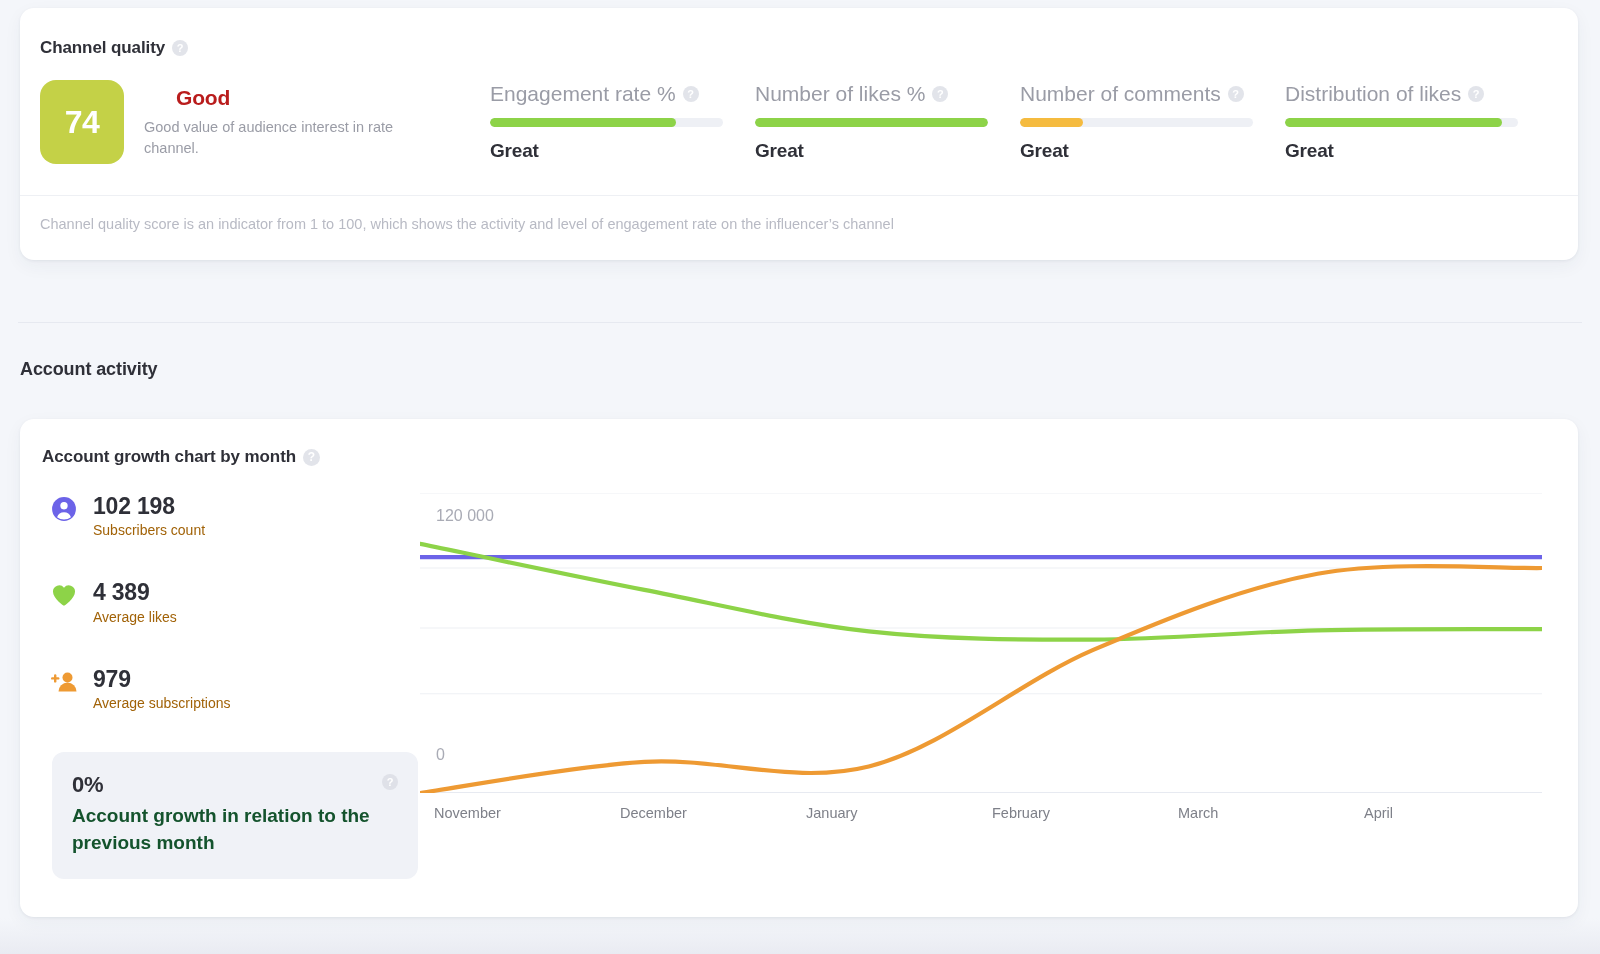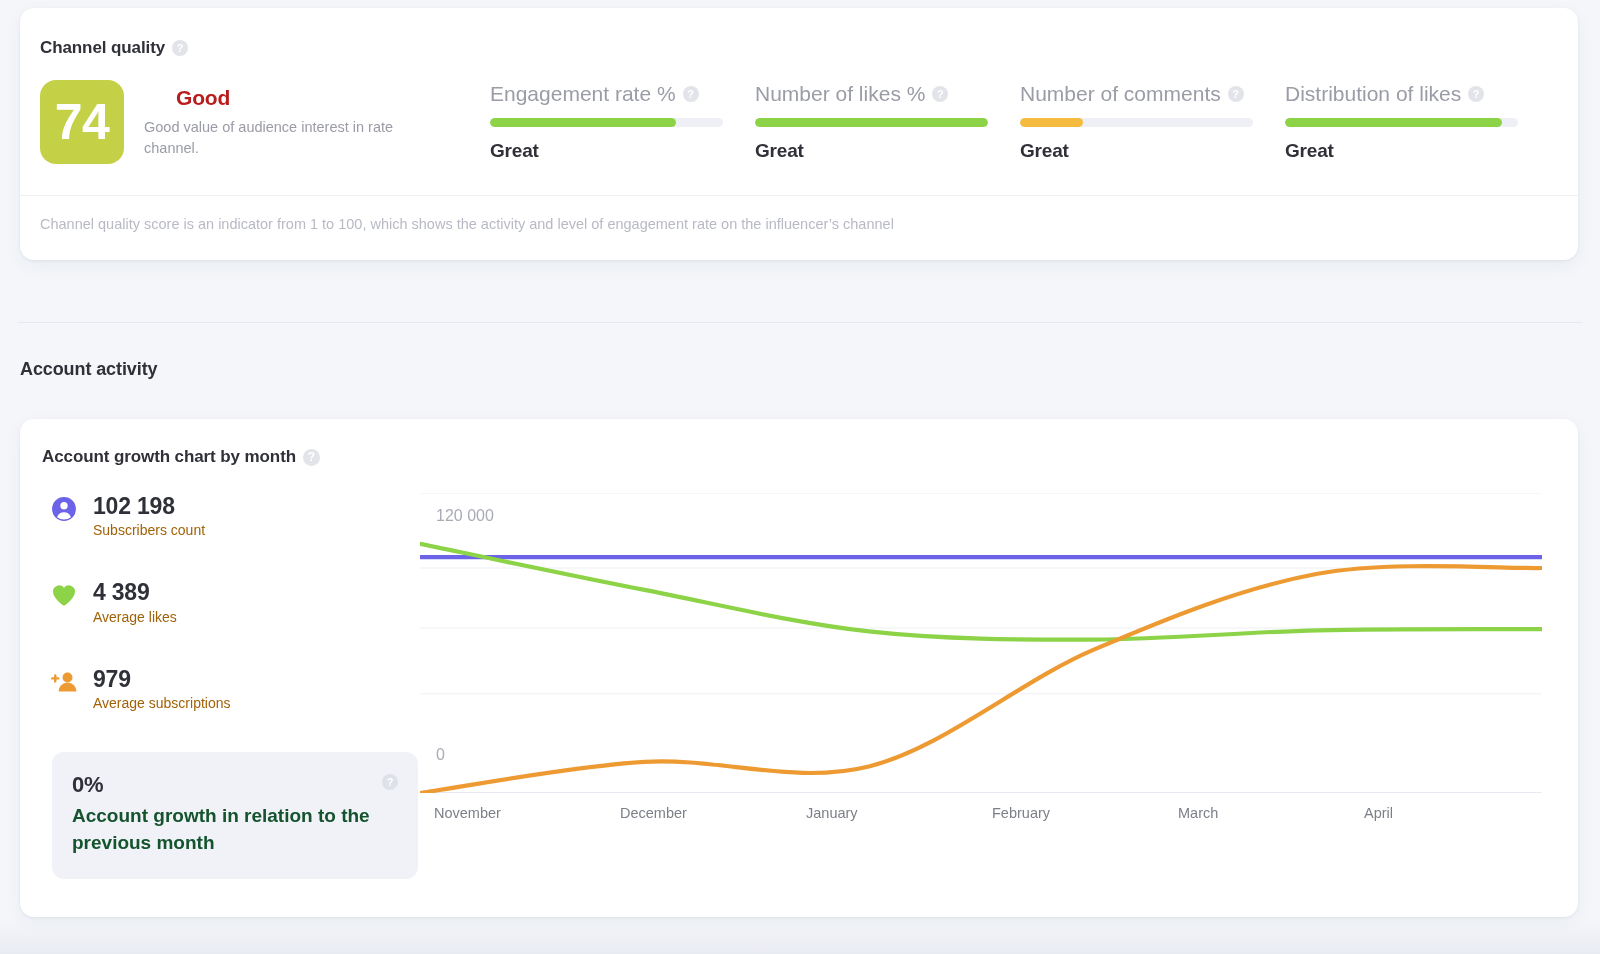--- a/index.html
+++ b/index.html
@@ -85,21 +85,21 @@
   }
 
   .score-badge {
     width: 84px;
     height: 84px;
     border-radius: 16px;
     display: flex;
     align-items: center;
     justify-content: center;
     color: #ffffff;
-    font-size: 50px;
+    font-size: 32px;
     font-weight: bold;
     letter-spacing: -0.5px;
   }
 
   .score-text { padding-top: 6px; }
 
   .score-label {
     font-size: 21px;
     font-weight: bold;
     color: #b91c1c;

